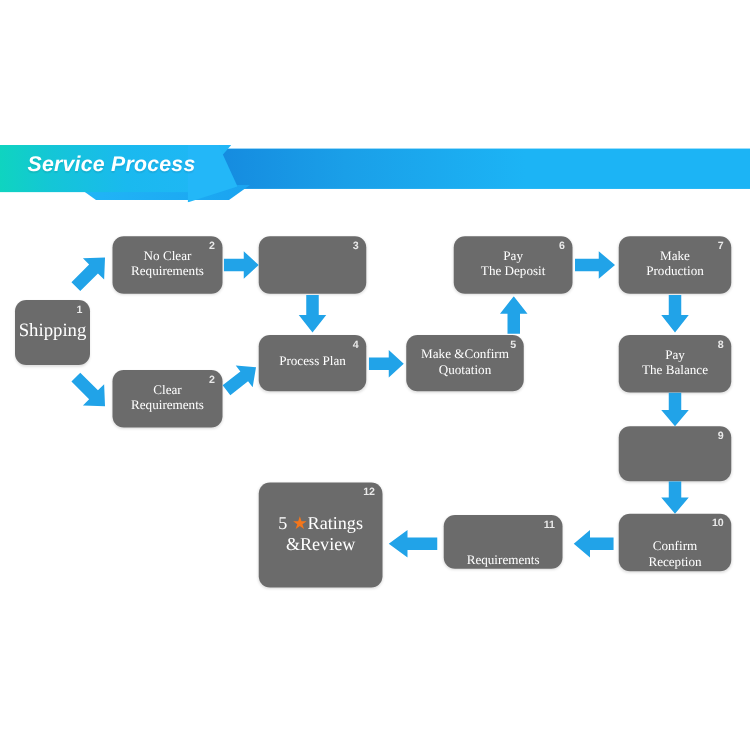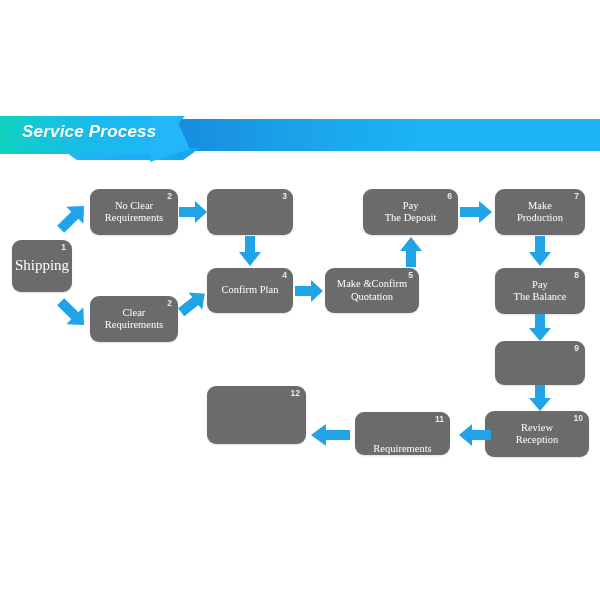--- a/index.html
+++ b/index.html
@@ -100,21 +100,21 @@
     <span class="label">Clear
 Requirements</span>
   </div>
 
   <div class="node sz-s" style="left:207px;top:189px;width:86px;height:46px;">
     <span class="num">3</span>
   </div>
 
   <div class="node sz-s" style="left:207px;top:268px;width:86px;height:45px;">
     <span class="num">4</span>
-    <span class="label">Confirm Plan</span>
+    <span class="label">Process Plan</span>
   </div>
 
   <div class="node sz-s" style="left:325px;top:268px;width:94px;height:45px;">
     <span class="num">5</span>
     <span class="label">Make &amp;Confirm
 Quotation</span>
   </div>
 
   <div class="node sz-s" style="left:363px;top:189px;width:95px;height:46px;">
     <span class="num">6</span>
@@ -131,33 +131,35 @@
   <div class="node sz-s" style="left:495px;top:268px;width:90px;height:46px;">
     <span class="num">8</span>
     <span class="label">Pay
 The Balance</span>
   </div>
 
   <div class="node sz-s" style="left:495px;top:341px;width:90px;height:44px;">
     <span class="num">9</span>
   </div>
 
-  <div class="node sz-s" style="left:485px;top:411px;width:104px;height:46px;">
+  <div class="node sz-s" style="left:495px;top:411px;width:90px;height:46px;align-items:flex-end;">
     <span class="num">10</span>
-    <span class="label">Review
+    <span class="label">Confirm
 Reception</span>
   </div>
 
   <div class="node sz-s" style="left:355px;top:412px;width:95px;height:43px;align-items:flex-end;">
     <span class="num">11</span>
     <span class="label">Requirements</span>
   </div>
 
-  <div class="node sz-xl" style="left:207px;top:386px;width:99px;height:58px;">
+  <div class="node sz-xl" style="left:207px;top:386px;width:99px;height:84px;">
     <span class="num">12</span>
+    <span class="label"><span>5 </span><span class="star">★</span><span>Ratings
+&amp;Review</span></span>
   </div>
 
   <div class="arrow" style="left:52px;top:198px;">
     <svg width="40" height="40" viewBox="0 0 40 40">
       <g transform="rotate(-45 20 20)">
         <path d="M4 15 H24 V8 L37 20 L24 32 V25 H4 Z" fill="#21a3e8"></path>
       </g>
     </svg>
   </div>
 

